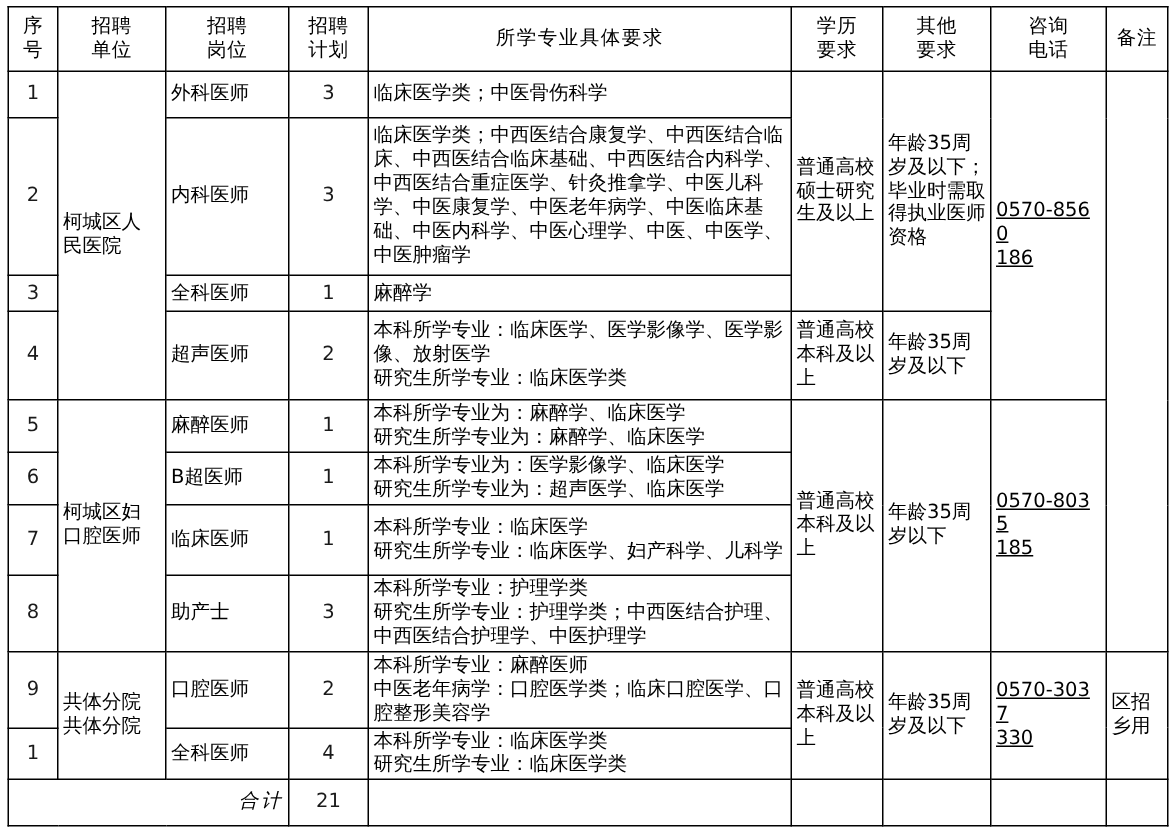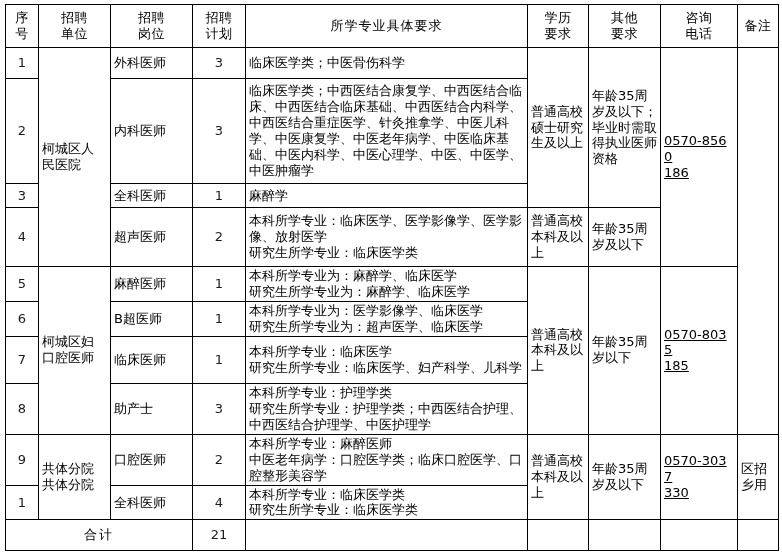--- a/index.html
+++ b/index.html
@@ -64,23 +64,24 @@
   td.edu, td.other {
     font-size: 12.5px;
     line-height: 1.3;
   }
   td.tel {
     font-size: 13px;
     line-height: 1.3;
     text-decoration: underline;
   }
   td.total-label {
-    text-align: center;
+    text-align: right;
     font-size: 14px;
     letter-spacing: 2px;
+    font-style: italic;
   }
   
   col.c-seq   { width: 33px; }
   col.c-unit  { width: 72px; }
   col.c-post  { width: 82px; }
   col.c-plan  { width: 53px; }
   col.c-req   { width: 282px; }
   col.c-edu   { width: 61px; }
   col.c-other { width: 72px; }
   col.c-tel   { width: 77px; }

